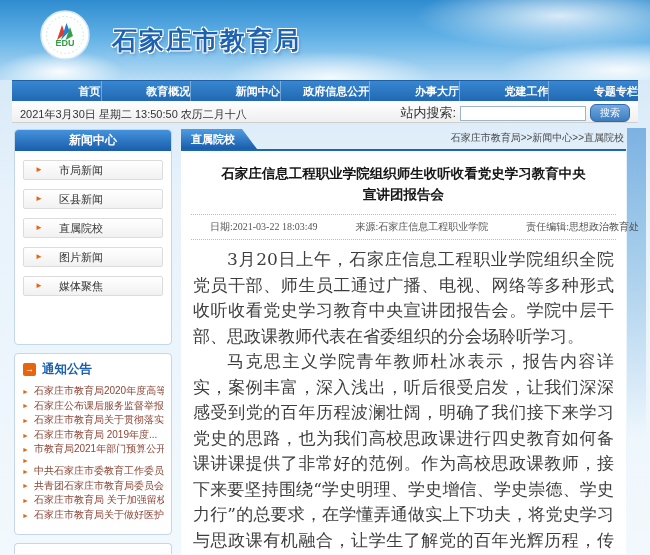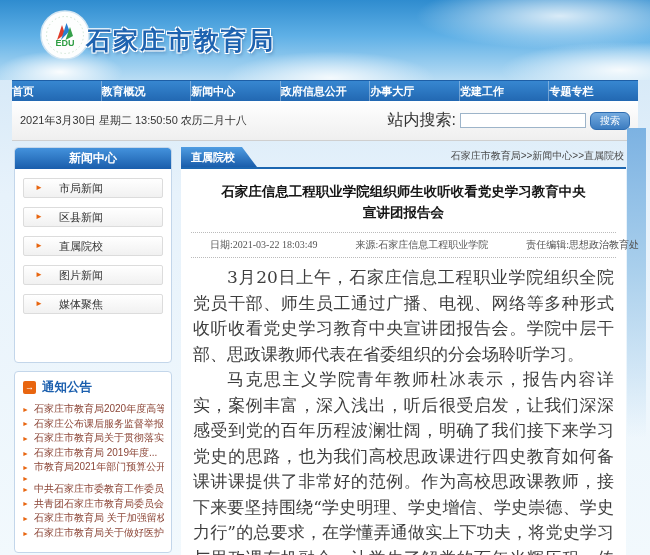--- a/index.html
+++ b/index.html
@@ -15,44 +15,44 @@
     background:
       radial-gradient(ellipse 90px 30px at 60px 72px, rgba(255,255,255,.95), rgba(255,255,255,0) 70%),
       radial-gradient(ellipse 150px 38px at 330px 78px, rgba(255,255,255,.85), rgba(255,255,255,0) 70%),
       radial-gradient(ellipse 200px 46px at 560px 16px, rgba(255,255,255,.8), rgba(255,255,255,0) 72%),
       radial-gradient(ellipse 170px 40px at 620px 70px, rgba(255,255,255,.9), rgba(255,255,255,0) 70%),
       linear-gradient(180deg,#2f8ccf 0%, #5fb0e6 45%, #b9ddf4 100%);
     padding-left: 44px;
   }
   .logo-circle{ position:absolute; left:40px; top:10px; width:50px; height:50px; }
   .site-title{
-    position:absolute; left:86px; top:24px;
+    position:absolute; left:112px; top:24px;
     font-family:"DejaVu Serif", serif; font-weight:bold; font-size:25px; letter-spacing:2px;
     color:#1e63b0;
     text-shadow:-1px -1px 0 #fff, 1px -1px 0 #fff, -1px 1px 0 #fff, 1px 1px 0 #fff, 2px 3px 3px rgba(30,60,110,.25);
   }
   
   .main-nav{
     margin:0 12px; height:21px; display:flex;
     background:linear-gradient(180deg,#3787d1 0%, #2268b2 100%);
     border-top:1px solid #1d5ea6;
   }
   .nav-item{
-    flex:1; text-align:left; line-height:20px; font-size:11px; font-weight:bold; color:#fff;
+    flex:1; text-align:right; line-height:20px; font-size:11px; font-weight:bold; color:#fff;
     border-right:1px solid rgba(255,255,255,.35); cursor:pointer; white-space:nowrap; overflow:hidden;font-family:Liberation Serif, serif;
   }
   .nav-item:last-child{ border-right:none; }
   
   .datebar{
-    margin:0 12px; height:40px; background:linear-gradient(180deg,#ffffff,#efefef);
-    border-bottom:1px solid #cfcfcf; display:flex; align-items:center; justify-content:space-between;
+    margin:0 12px; height:22px; background:linear-gradient(180deg,#ffffff,#efefef);
+    border-bottom:1px solid #cfcfcf; display:flex; align-items:flex-end; justify-content:space-between;
     padding:0 8px; font-size:11px; color:#333;
   }
   .search-area{ display:flex; align-items:center; gap:4px; }
-  .search-label{ font-size:16px; color:#333; }
+  .search-label{ font-size:13px; color:#333; }
   .search-input{
     width:126px; height:15px; border:1px solid #9db4c9; background:#fff; font-size:10px; padding:0 3px;
   }
   .search-button{
     font-size:10px; color:#fff; background:linear-gradient(180deg,#74aadf,#3c7cc0);
     border:1px solid #2e6cb0; padding:1px 9px; cursor:pointer; border-radius:6px;
   }
   
   .main-area{ display:flex; margin:6px 24px 0 14px; gap:9px; position:relative; z-index:1; }
   .right-band{

